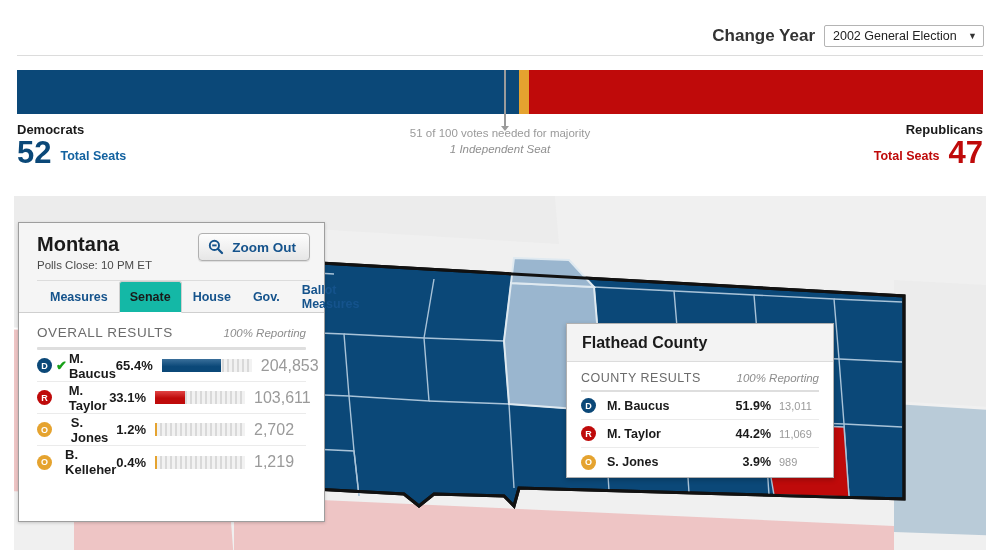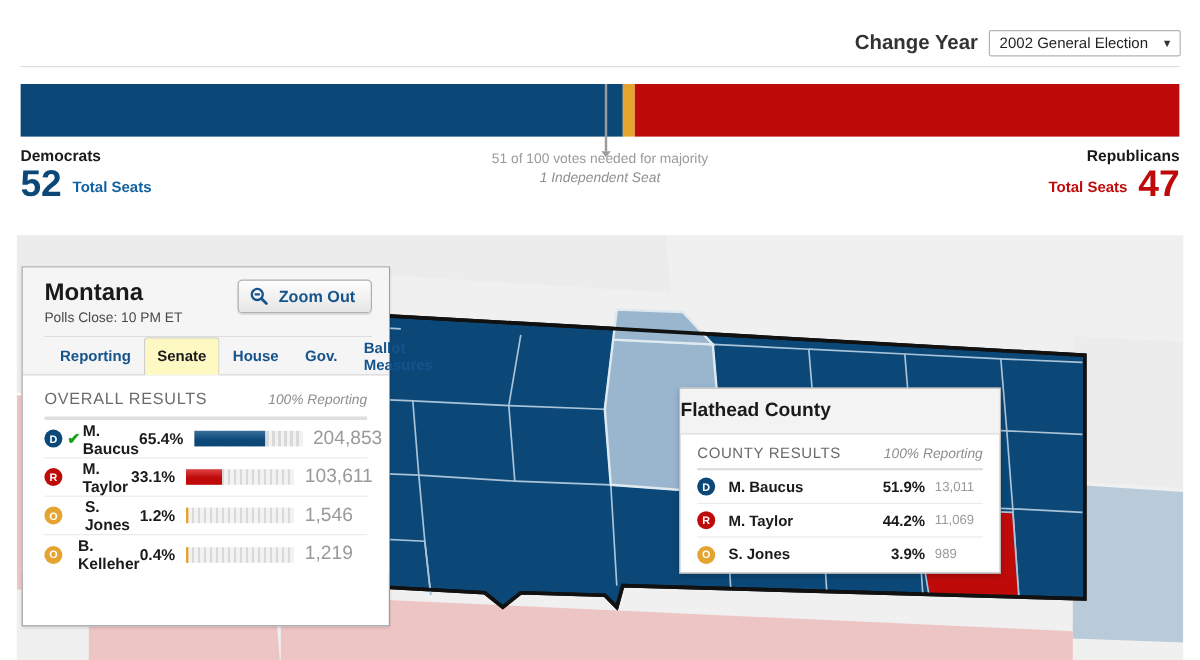--- a/index.html
+++ b/index.html
@@ -110,21 +110,21 @@
   .tabs {
     position: relative; height: 32px; background: #f5f5f5;
     border-bottom: 1px solid #cfcfcf; display: flex; align-items: stretch; padding-left: 20px;
   }
   .tab {
     display: flex; align-items: center; padding: 0 10px;
     font-size: 12.5px; font-weight: bold; color: #15538c; cursor: pointer;
     border: 1px solid transparent; border-bottom: none; position: relative; top: 0;
   }
   .tab.active {
-    background: #fef9c3; color: #1a1a1a;
+    background: #14b8a6; color: #1a1a1a;
     border-color: #cfcfcf; border-bottom: 1px solid #fff;
     margin-bottom: -1px; border-radius: 3px 3px 0 0;
   }
 
   .results-body { position: relative; background: #fff; padding: 0 18px; }
   .results-head {
     display: flex; justify-content: space-between; align-items: baseline;
     padding: 12px 0 7px 0;
   }
   .results-title { font-size: 13.5px; color: #6b6b6b; letter-spacing: 0.6px; }
@@ -160,21 +160,21 @@
   .votes { margin-left: 9px; font-size: 16px; color: #9a9a9a; min-width: 52px; }
 
   
   .county-panel {
     position: absolute; left: 566px; top: 323px; width: 268px; height: 155px;
     background: #fff; border: 1px solid #b0b0b0;
     box-shadow: 0 2px 5px rgba(0,0,0,0.22);
   }
   .county-head {
     height: 38px; background: #f3f3f3; border-bottom: 1px solid #dcdcdc;
-    display: flex; align-items: center; 
+    display: flex; align-items: center; padding-left: 15px;
   }
   .county-name { font-size: 16px; font-weight: bold; color: #1a1a1a; }
   .county-body { padding: 0 14px; }
   .county-results-head {
     display: flex; justify-content: space-between; align-items: baseline;
     padding: 9px 0 5px 0;
   }
   .county-results-title { font-size: 12.5px; color: #6b6b6b; letter-spacing: 0.5px; }
   .county-rule { height: 2px; background: #dedede; }
   .county-row {
@@ -311,21 +311,21 @@
             <line x1="9.8" y1="9.8" x2="14" y2="14" stroke="#15538c" stroke-width="2.3" stroke-linecap="round"></line>
           </svg>
         </span>
         <span>Zoom Out</span>
       </div>
       <div class="panel-head-rule"></div>
     </div>
 
     <div class="tabs" id="tabs">
         <div class="tab">
-          <span>Reporting</span>
+          <span>Measures</span>
         </div>
         <div class="tab active">
           <span>Senate</span>
         </div>
         <div class="tab">
           <span>House</span>
         </div>
         <div class="tab">
           <span>Gov.</span>
         </div>
@@ -362,21 +362,21 @@
             <span class="votes">103,611</span>
           </div>
           <div class="cand-row">
             <span class="badge O">O</span>
             <span class="check empty"></span>
             <span class="cand-name">S. Jones</span>
             <span class="pct">1.2%</span>
             <span class="bar-holder">
               <span class="bar-fill O" style="width: 2px;"></span>
             </span>
-            <span class="votes">1,546</span>
+            <span class="votes">2,702</span>
           </div>
           <div class="cand-row">
             <span class="badge O">O</span>
             <span class="check empty"></span>
             <span class="cand-name">B. Kelleher</span>
             <span class="pct">0.4%</span>
             <span class="bar-holder">
               <span class="bar-fill O" style="width: 2px;"></span>
             </span>
             <span class="votes">1,219</span>

